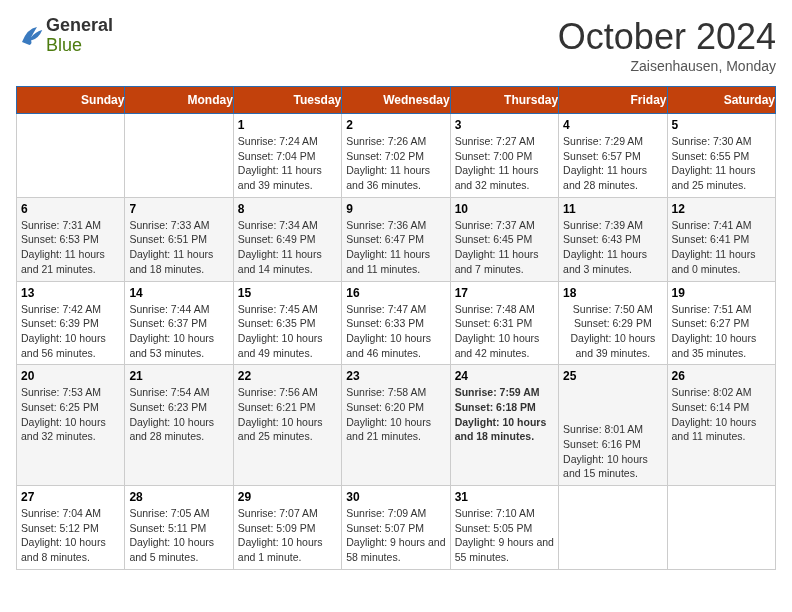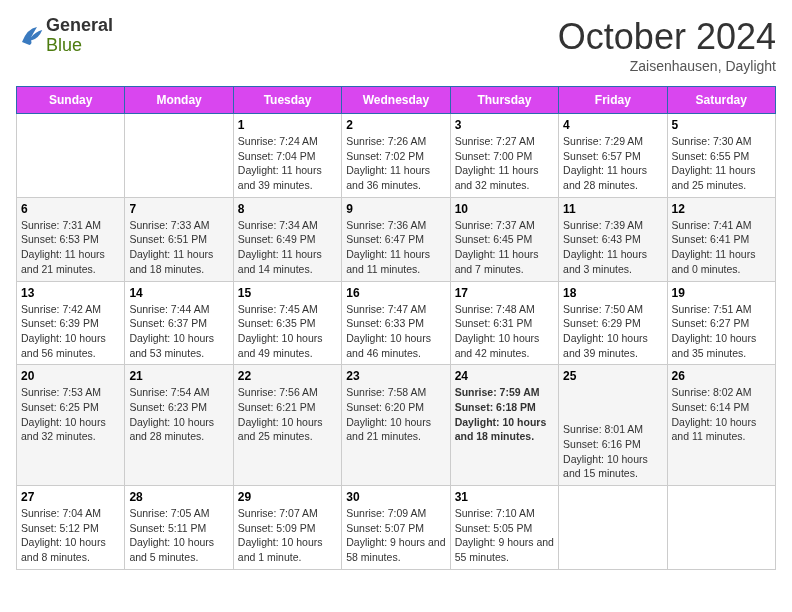--- a/index.html
+++ b/index.html
@@ -50,24 +50,24 @@
     .location {
       font-size: 14px;
       color: #555;
     }
     table {
       width: 100%;
       border-collapse: collapse;
       font-size: 11px;
     }
     th {
-      background: #d946ef;
+      background: #c2410c;
       color: #fff;
-      padding: 6px 17px;
-      text-align: center;
+      padding: 6px 0;
+      text-align: right;
       font-weight: bold;
       font-size: 12px;
       border: 1px solid #2a6aaf;
     }
     td {
       border: 1px solid #ccc;
       padding: 4px;
       vertical-align: top;
       width: calc(100% / 7);
       min-height: 70px;
@@ -98,21 +98,21 @@
     <svg class="logo-bird" viewBox="0 0 40 40">
       <path d="M8 28 Q15 10 28 8 Q22 18 20 22 Q26 14 35 12 Q30 24 20 26 Q22 30 18 32 Z" fill="#3a7abf"></path>
     </svg>
     <div class="logo-text">
       <span class="logo-general">General</span>
       <span class="logo-blue">Blue</span>
     </div>
   </div>
   <div class="title-block">
     <div class="month-title">October 2024</div>
-    <div class="location">Zaisenhausen, Daylight</div>
+    <div class="location">Zaisenhausen, Monday</div>
   </div>
 </div>
 
 <table>
   <thead>
     <tr>
     <th>Sunday</th>
         <th>Monday</th>
         <th>Tuesday</th>
         <th>Wednesday</th>
@@ -226,21 +226,21 @@
 Daylight: 10 hours and 46 minutes.</div>
         </td>
         <td>
           <div class="day-num">17</div>
           <div class="day-info" style="white-space: pre-line;">Sunrise: 7:48 AM
 Sunset: 6:31 PM
 Daylight: 10 hours and 42 minutes.</div>
         </td>
         <td>
           <div class="day-num">18</div>
-          <div class="day-info" style="white-space: pre-line;">Sunrise: 7:50 AM
+          <div class="day-info" style="white-space: pre-line; text-align: center;">Sunrise: 7:50 AM
 Sunset: 6:29 PM
 Daylight: 10 hours and 39 minutes.</div>
         </td>
         <td>
           <div class="day-num">19</div>
           <div class="day-info" style="white-space: pre-line;">Sunrise: 7:51 AM
 Sunset: 6:27 PM
 Daylight: 10 hours and 35 minutes.</div>
         </td>
       </tr>

